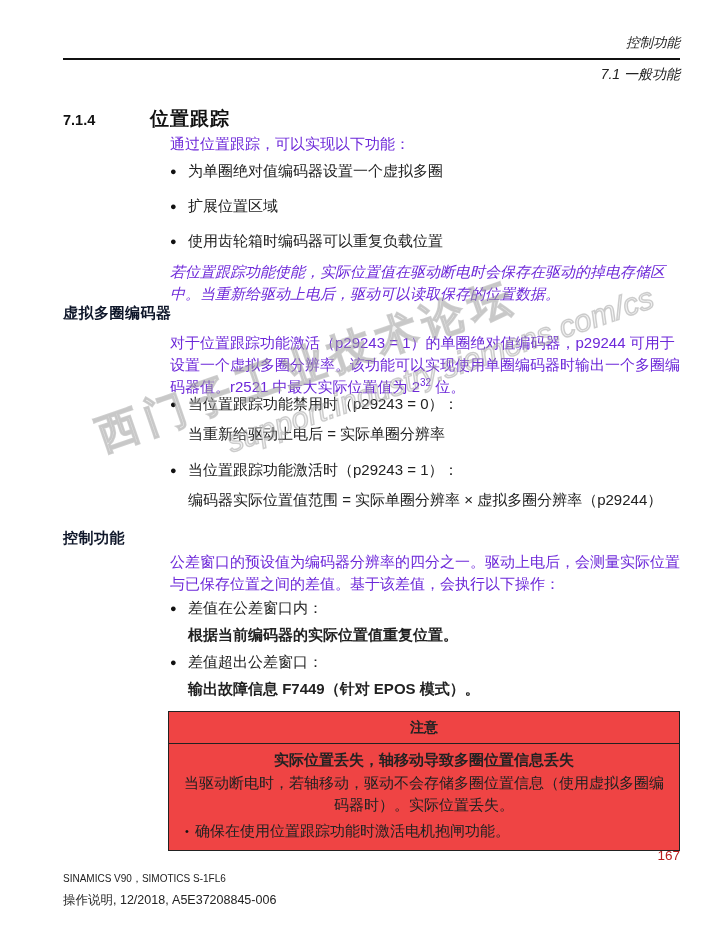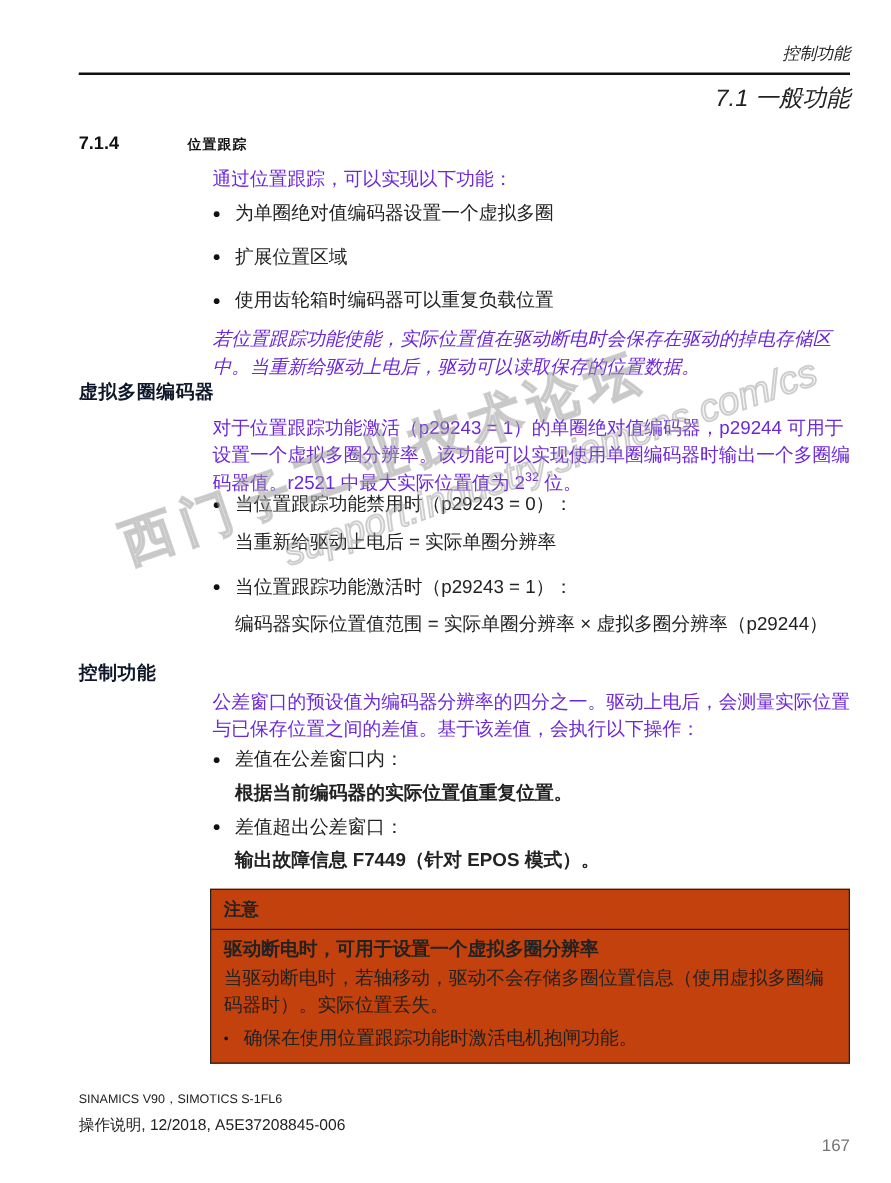--- a/index.html
+++ b/index.html
@@ -21,30 +21,30 @@
   .hdr-chapter {
     position: absolute; top: 34px; left: 63px; right: 33px;
     text-align: right; font-style: italic; font-size: 13.5px; color: #222;
   }
   .hdr-rule {
     position: absolute; top: 58px; left: 63px; right: 33px;
     height: 2px; background: #111;
   }
   .hdr-section {
     position: absolute; top: 66px; left: 63px; right: 33px;
-    text-align: right; font-style: italic; font-size: 19px; color: #222;
+    text-align: right; font-style: italic; font-size: 14px; color: #222;
   }
 
   
   .sec-title-row {
     position: absolute; top: 106px; left: 63px;
     font-weight: bold; font-size: 15px; color: #111;
   }
   .sec-num { display: inline-block; width: 87px; font-size: 14.5px; }
-  .sec-name { font-size: 11px; letter-spacing: 1px; }
+  .sec-name { font-size: 19px; letter-spacing: 1px; }
 
   
   .body-block { position: absolute; left: 170px; width: 514px; font-size: 15px; line-height: 22px; color: #6d28d9; }
   .lead { top: 133px; }
   .para-1 { top: 261px; font-style: italic; }
   .v-para { top: 332px; }
   .t-para { top: 551px; }
 
   .heading {
     position: absolute; left: 63px;
@@ -65,22 +65,22 @@
   .blist-virtual .bullet-row { margin-bottom: 0; }
   .blist-tolerance .bullet-row { margin-bottom: 0; }
   .dot { width: 18px; flex: 0 0 18px; font-size: 11px; line-height: 22px; color: #111; }
   .bullet-detail { margin: 7px 0 7px 18px; }
   .blist-virtual .bullet-detail { margin: 8px 0 14px 18px; }
   .blist-tolerance .bullet-detail { margin: 5px 0 5px 18px; font-weight: bold; }
 
   
   .notice {
     position: absolute; left: 168px; top: 711px; width: 512px;
-    border: 1px solid #222; background: #c2410c; box-sizing: border-box;
-    font-size: 15px; line-height: 22px; color: #222;
+    border: 1px solid #222; background: #ef4444; box-sizing: border-box;
+    font-size: 15px; line-height: 22px; color: #222; text-align: center;
   }
   .notice-hdr {
     font-weight: bold; font-size: 14px; padding: 4px 10px 5px 10px;
     border-bottom: 1px solid #222;
   }
   .notice-body { padding: 5px 10px 8px 10px; }
   .notice-title { font-weight: bold; margin-bottom: 1px; }
   .notice-bullets { margin-top: 4px; }
   .notice-bullets .dot { width: 16px; flex: 0 0 16px; }
 
@@ -92,21 +92,21 @@
     color: rgba(175,175,175,0.18);
     -webkit-text-stroke: 1.4px rgba(150,150,150,0.45);
     white-space: nowrap;
   }
   .wm-1 { font-size: 42px; letter-spacing: 7px; font-weight: bold; }
   .wm-2 { font-size: 31px; font-style: italic; margin-left: 120px; margin-top: 2px; }
 
   
   .footer-product { position: absolute; left: 63px; top: 872px; font-size: 10px; color: #222; }
   .footer-doc { position: absolute; left: 63px; top: 892px; font-size: 12.5px; color: #222; }
-  .footer-page { position: absolute; right: 33px; top: 909px; font-size: 13.5px; color: #737373; }
+  .footer-page { position: absolute; right: 33px; top: 848px; font-size: 13.5px; color: #b91c1c; }
 </style>
 </head>
 <body>
 
 <div class="page">
 
   <div class="hdr-chapter">控制功能</div>
   <div class="hdr-rule"></div>
   <div class="hdr-section">7.1 一般功能</div>
 
@@ -163,21 +163,21 @@
     <div class="bullet-row">
       <span class="dot">●</span>
       <span>差值超出公差窗口：</span>
     </div>
     <div class="bullet-detail">输出故障信息 F7449（针对 EPOS 模式）。</div>
   </div>
 
   <div class="notice">
     <div class="notice-hdr">注意</div>
     <div class="notice-body">
-      <div class="notice-title">驱动断电时，可用于设置一个虚拟多圈分辨率</div>
+      <div class="notice-title">实际位置丢失，轴移动导致多圈位置信息丢失</div>
       <div>当驱动断电时，若轴移动，驱动不会存储多圈位置信息（使用虚拟多圈编码器时）。实际位置丢失。</div>
       <div class="notice-bullets">
         <div class="bullet-row">
           <span class="dot">•</span>
           <span>确保在使用位置跟踪功能时激活电机抱闸功能。</span>
         </div>
       </div>
     </div>
   </div>
 

